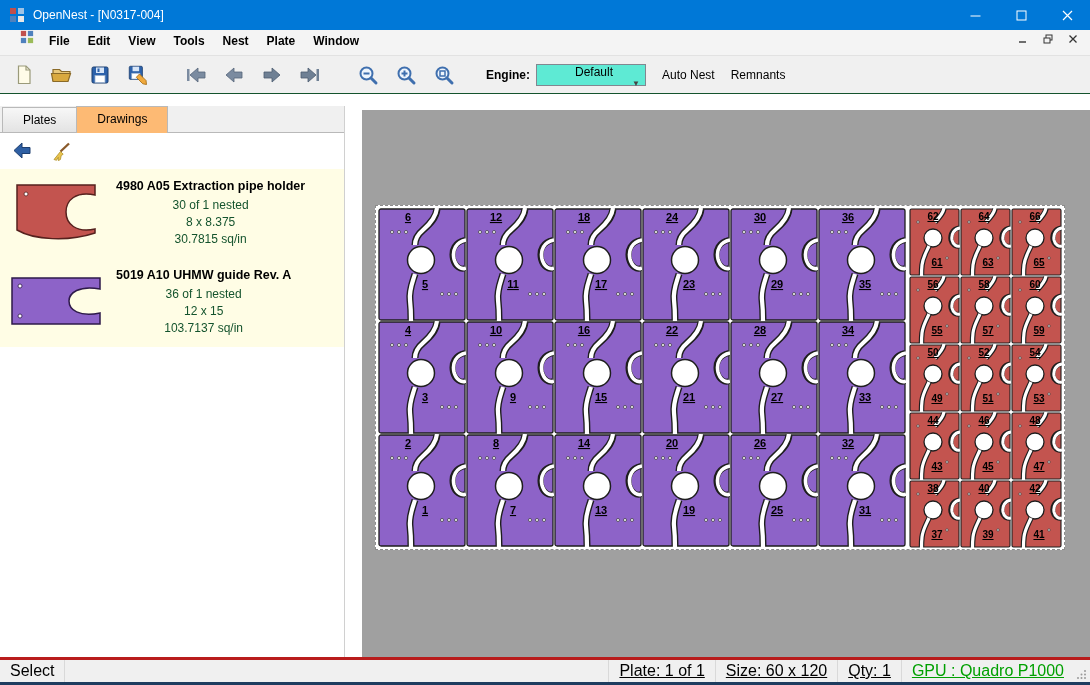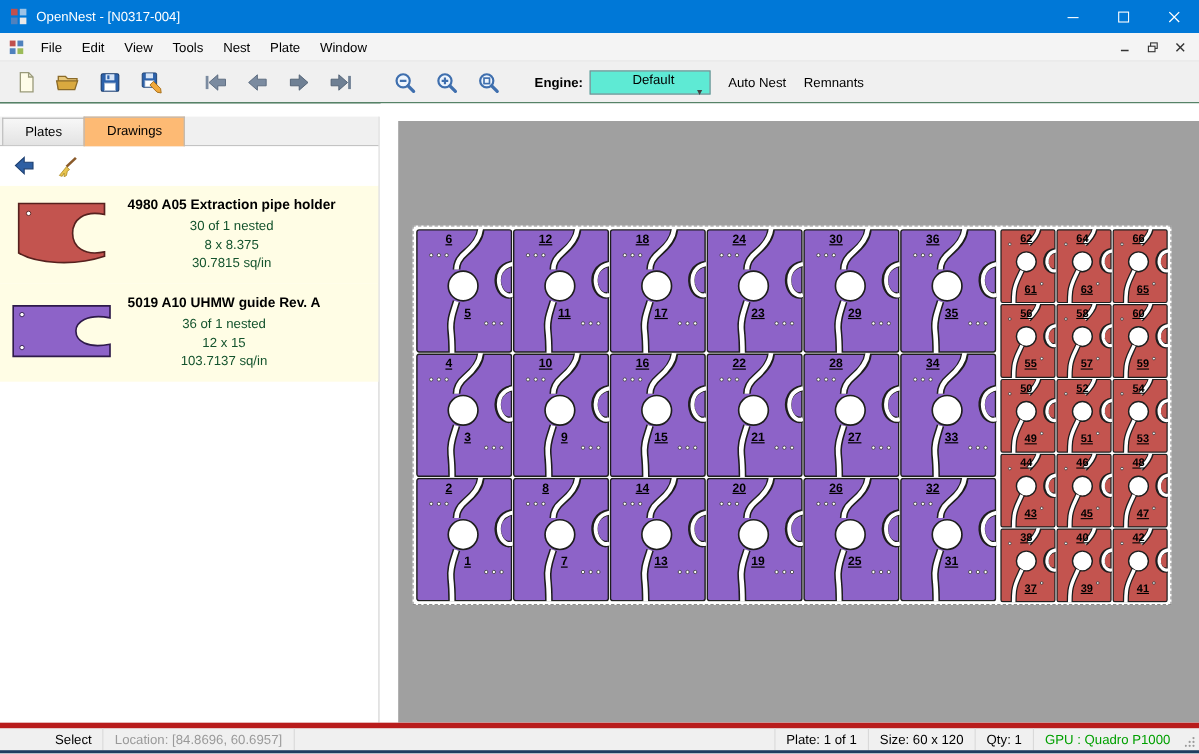--- a/index.html
+++ b/index.html
@@ -8,21 +8,21 @@
   #app{position:relative;width:1090px;height:685px;background:#fff;overflow:hidden;}
 
   
   .titlebar{position:absolute;top:0;left:0;right:0;height:30px;background:#0078d7;display:flex;align-items:center;color:#fff;}
   .titlebar .app-icon{margin-left:9px;display:flex;}
   .titlebar .title{margin-left:8px;font-size:12px;}
   .win-controls{margin-left:auto;display:flex;height:100%;}
   .win-btn{width:46px;height:30px;display:flex;align-items:center;justify-content:center;}
 
   
-  .menubar{position:absolute;top:30px;left:0;right:0;height:26px;background:#f4f4f4;display:flex;align-items:center;padding-left:8px;border-bottom:1px solid #e2e2e2;}
+  .menubar{position:absolute;top:30px;left:0;right:0;height:26px;background:#f4f4f4;display:flex;align-items:flex-start;padding-left:20px;border-bottom:1px solid #e2e2e2;font-weight:bold;}
   .menubar .mdi-icon{margin-right:6px;display:flex;}
   .menu-item{padding:4px 9px;cursor:default;}
   .mdi-controls{margin-left:auto;display:flex;align-items:center;margin-right:6px;gap:3px;}
   .mdi-btn{width:22px;height:18px;display:flex;align-items:center;justify-content:center;}
 
   
   .toolbar{position:absolute;top:56px;left:0;right:0;height:38px;background:#f0f0f0;display:flex;align-items:center;padding-left:8px;border-bottom:1px solid #14532d;}
   .tb-btn{width:32px;height:32px;display:flex;align-items:center;justify-content:center;margin-right:6px;border-radius:3px;}
   .tb-gap{width:20px;flex:0 0 20px;}
   .engine-label{font-weight:bold;margin-right:6px;}
@@ -46,25 +46,25 @@
   
   .main-area{position:absolute;top:94px;left:346px;right:0;bottom:28px;background:#fff;}
   .canvas{position:absolute;left:16px;top:16px;right:0;bottom:0;background:#a0a0a0;}
   .plate{position:absolute;left:13px;top:95px;width:690px;height:345px;background:#fff;border:1px dashed #8c8c8c;}
   .purple-grid{position:absolute;left:2px;top:2px;}
   .red-grid{position:absolute;left:533px;top:2px;}
   .nest-row{display:flex;}
   .nest-row svg{display:block;}
 
   
-  .statusbar{position:absolute;left:0;right:0;bottom:3px;height:25px;background:#f0f0f0;border-top:5px solid #b91c1c;display:flex;align-items:center;font-size:12px;padding-left:40px;}
+  .statusbar{position:absolute;left:0;right:0;bottom:3px;height:25px;background:#f0f0f0;border-top:3px solid #b91c1c;display:flex;align-items:center;font-size:16px;}
   .sb-seg{padding:0 10px;border-right:1px solid #d9d9d9;height:100%;display:flex;align-items:center;}
   .sb-seg.loc{color:#9a9a9a;}
   .sb-right{margin-left:auto;display:flex;height:100%;}
-  .sb-right .sb-seg{border-right:none;border-left:1px solid #d9d9d9;}
+  .sb-right .sb-seg{border-right:none;border-left:1px solid #d9d9d9;text-decoration:underline;}
   .sb-grip{width:16px;height:100%;display:flex;align-items:flex-end;justify-content:flex-end;padding:3px 3px;}
   .frame-bottom{position:absolute;bottom:0;left:0;right:0;height:3px;background:#1e3c5f;}
 </style>
 </head>
 <body>
 
 <div id="app">
 
   <div class="titlebar">
     <span class="app-icon">
@@ -825,21 +825,20 @@
   <text x="28" y="58" font-size="10" font-weight="bold" text-anchor="middle" text-decoration="underline" fill="#000">41</text>
   </svg>
             </div>
           </div>
       </div>
     </div>
   </div>
 
   <div class="statusbar">
     <div class="sb-seg">Select</div>
-    <div class="sb-seg loc">Location: [84.8696, 60.6957]</div>
     <div class="sb-right">
       <div class="sb-seg">Plate: 1 of 1</div>
       <div class="sb-seg">Size: 60 x 120</div>
       <div class="sb-seg">Qty: 1</div>
       <div class="sb-seg" style="color: rgb(0, 160, 0);">GPU : Quadro P1000</div>
       <div class="sb-grip">
         <svg width="10" height="10">
             <circle cx="8" cy="2" r="1" fill="#9a9a9a"></circle>
             <circle cx="8" cy="5.5" r="1" fill="#9a9a9a"></circle>
             <circle cx="4.5" cy="5.5" r="1" fill="#9a9a9a"></circle>

